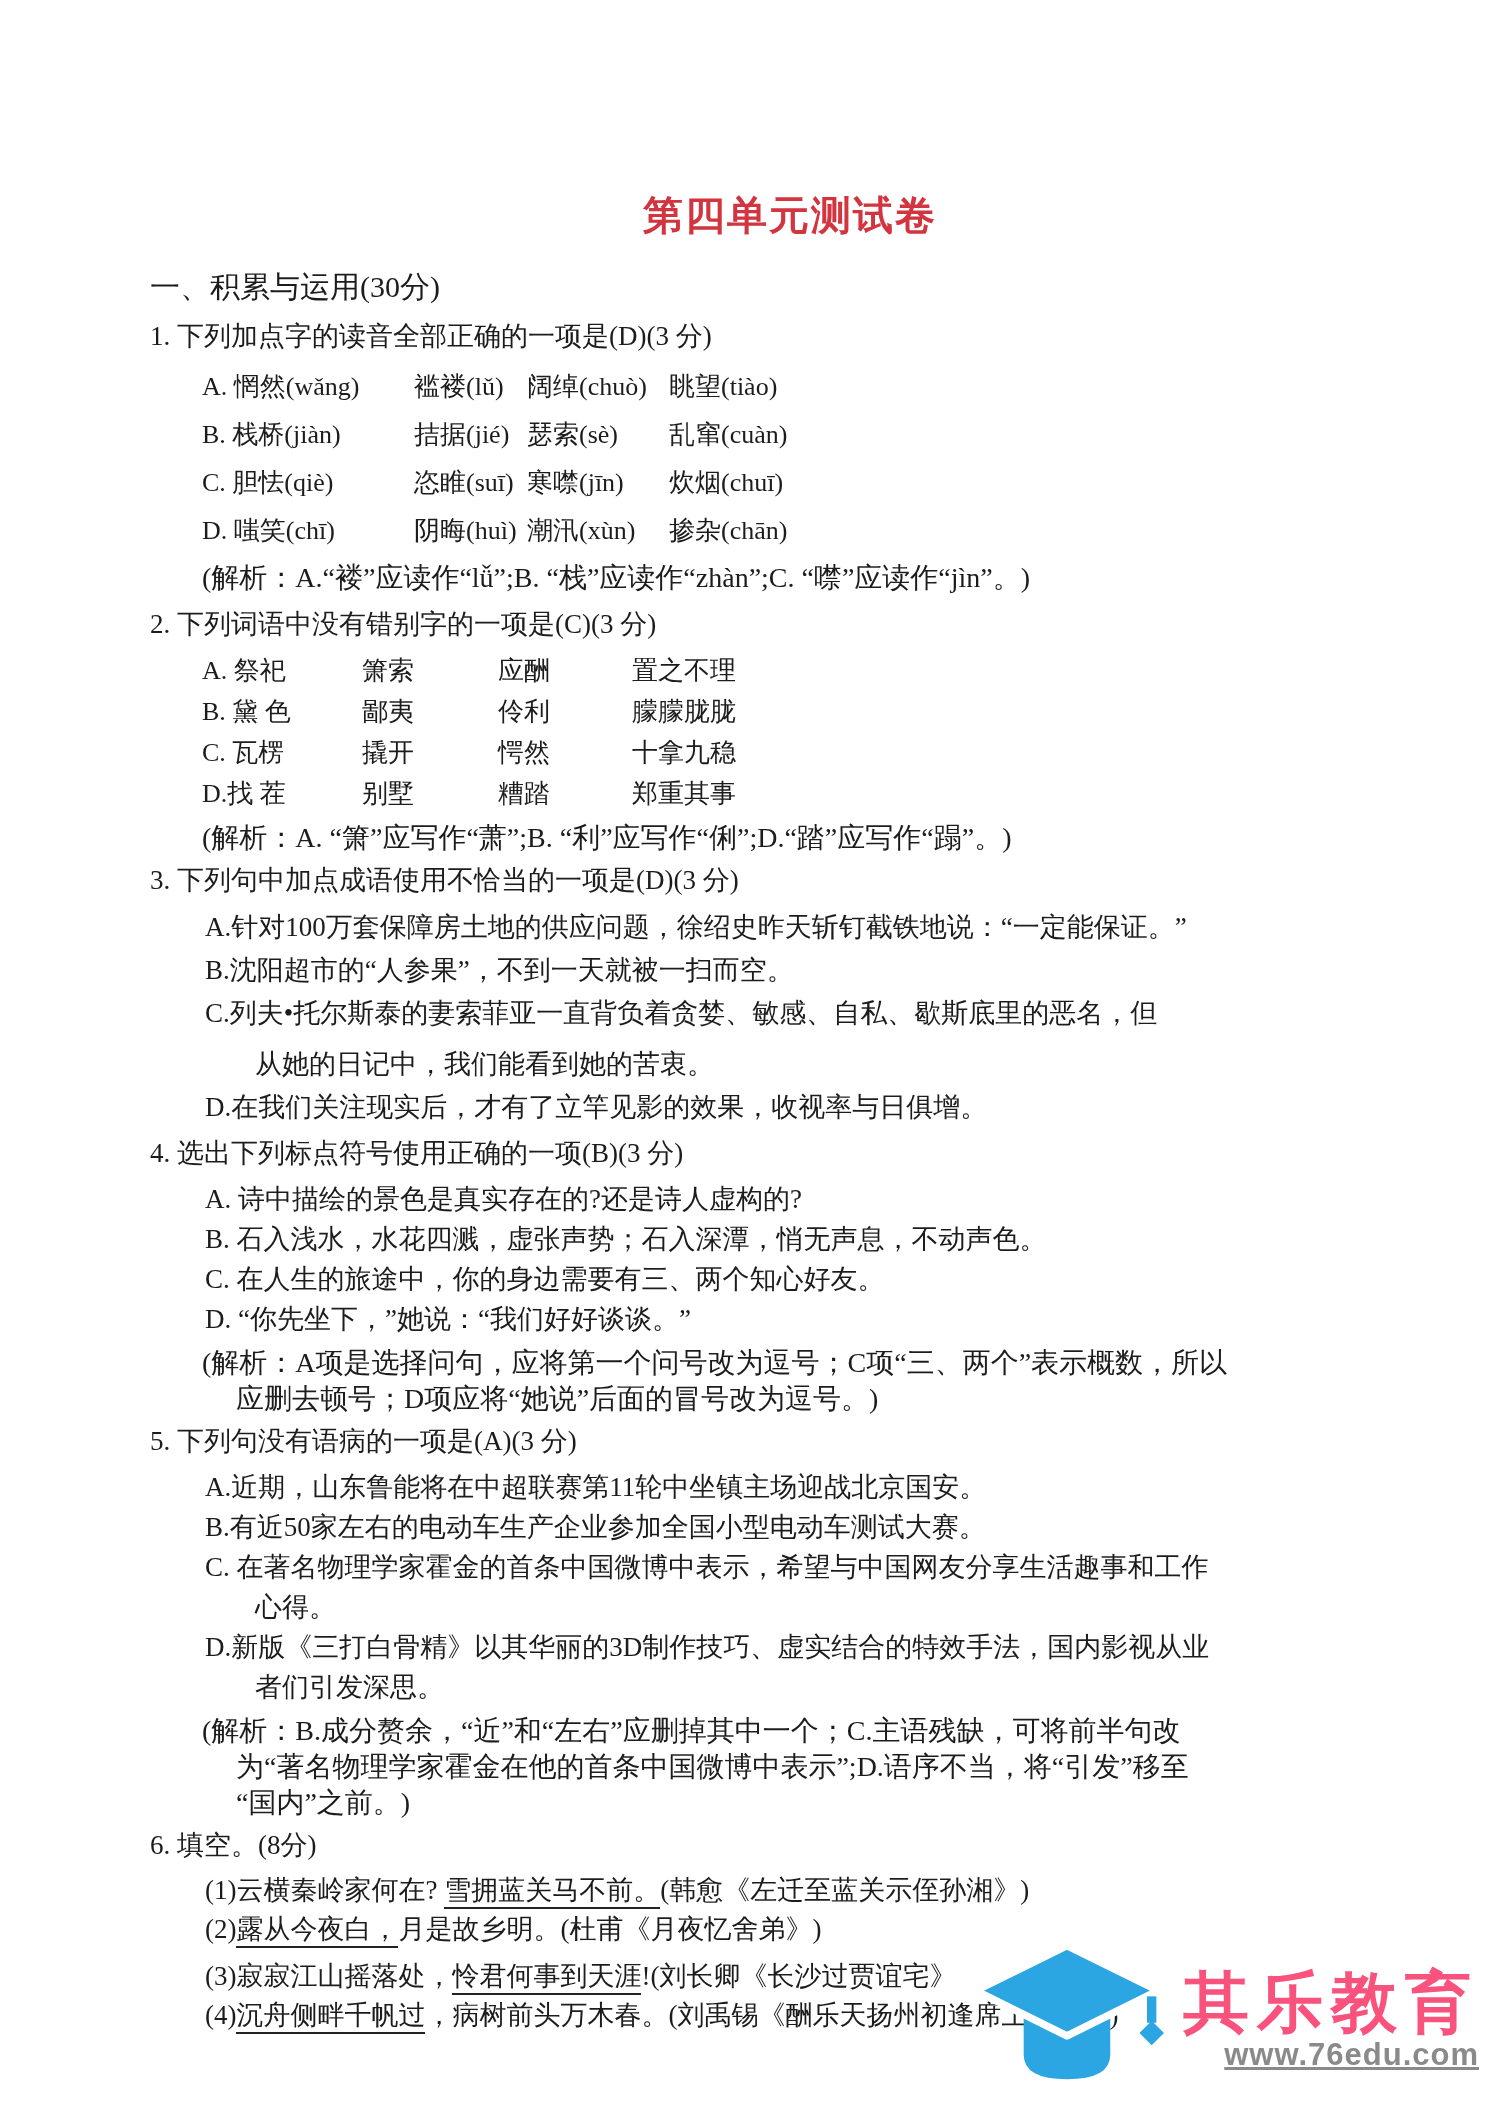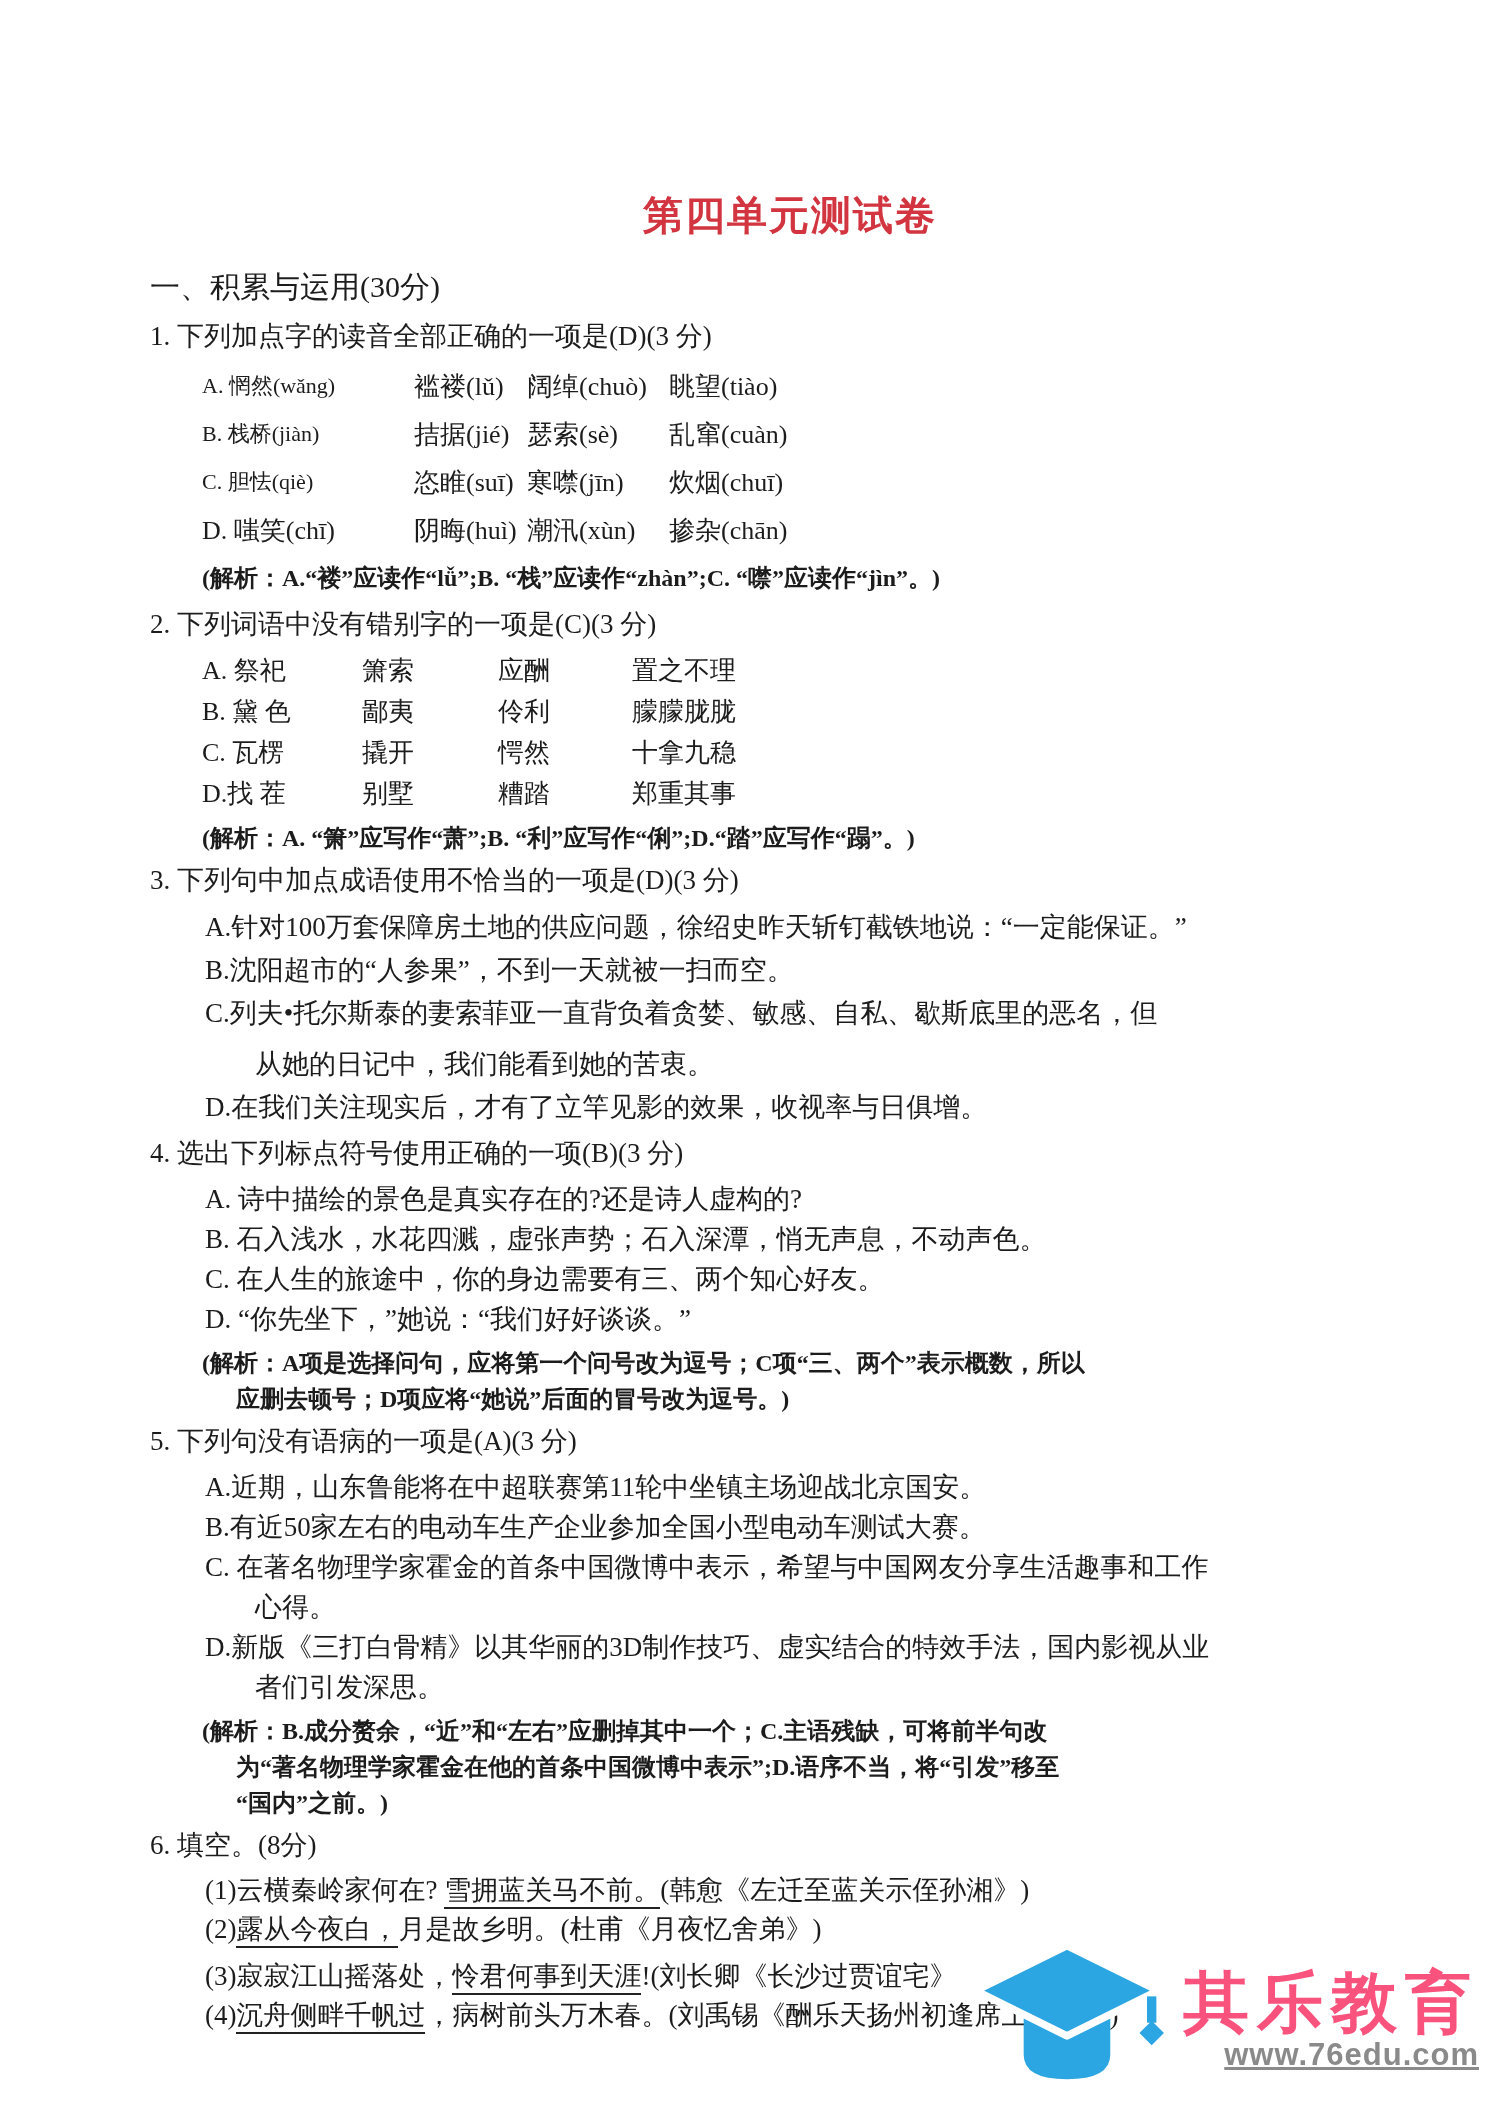--- a/index.html
+++ b/index.html
@@ -9,22 +9,22 @@
   .doc-title{font-family:"Liberation Sans","DejaVu Sans",sans-serif;font-weight:bold;
              font-size:40px;text-align:center;margin:0 0 0 40px;letter-spacing:2px;}
   .sec-heading{font-size:30px;margin-top:24px;}
   .stem{font-size:27px;margin-top:10px;}
   .stem.gap{margin-top:6px;}
   .opt-grid{margin-left:52px;margin-top:8px;}
   .og-row{display:grid;align-items:center;}
   .q1-grid .og-row{grid-template-columns:212px 113px 142px auto;height:48px;}
   .q2-grid .og-row{grid-template-columns:112px 88px 86px auto;height:41px;gap:48px;}
   .cell{font-size:26px;white-space:nowrap;}
-  .q1-grid .c0.lg{font-size:22px;}
-  .analysis{margin-left:52px;font-size:24px;line-height:36px;margin-top:6px;font-weight:bold;}
+  .q1-grid .c0.lg{font-size:26px;}
+  .analysis{margin-left:52px;font-size:28px;line-height:36px;margin-top:6px;}
   .ana-cont{margin-left:86px;}
   .opt-line{margin-left:55px;font-size:27px;line-height:43px;white-space:nowrap;}
   .opt-cont{margin-left:105px;}
   .opt-gap{margin-top:8px;}
   .fill-line{margin-left:55px;font-size:27px;line-height:39px;white-space:nowrap;}
   .u{border-bottom:2px solid #222;padding-bottom:2px;}
   .logo{position:absolute;right:14px;bottom:10px;display:flex;align-items:center;gap:14px;}
   .logo-text{display:flex;flex-direction:column;align-items:flex-end;
              font-family:"Liberation Sans","DejaVu Sans",sans-serif;font-weight:bold;}
   .brand-name{font-size:66px;letter-spacing:8px;line-height:1.05;}

